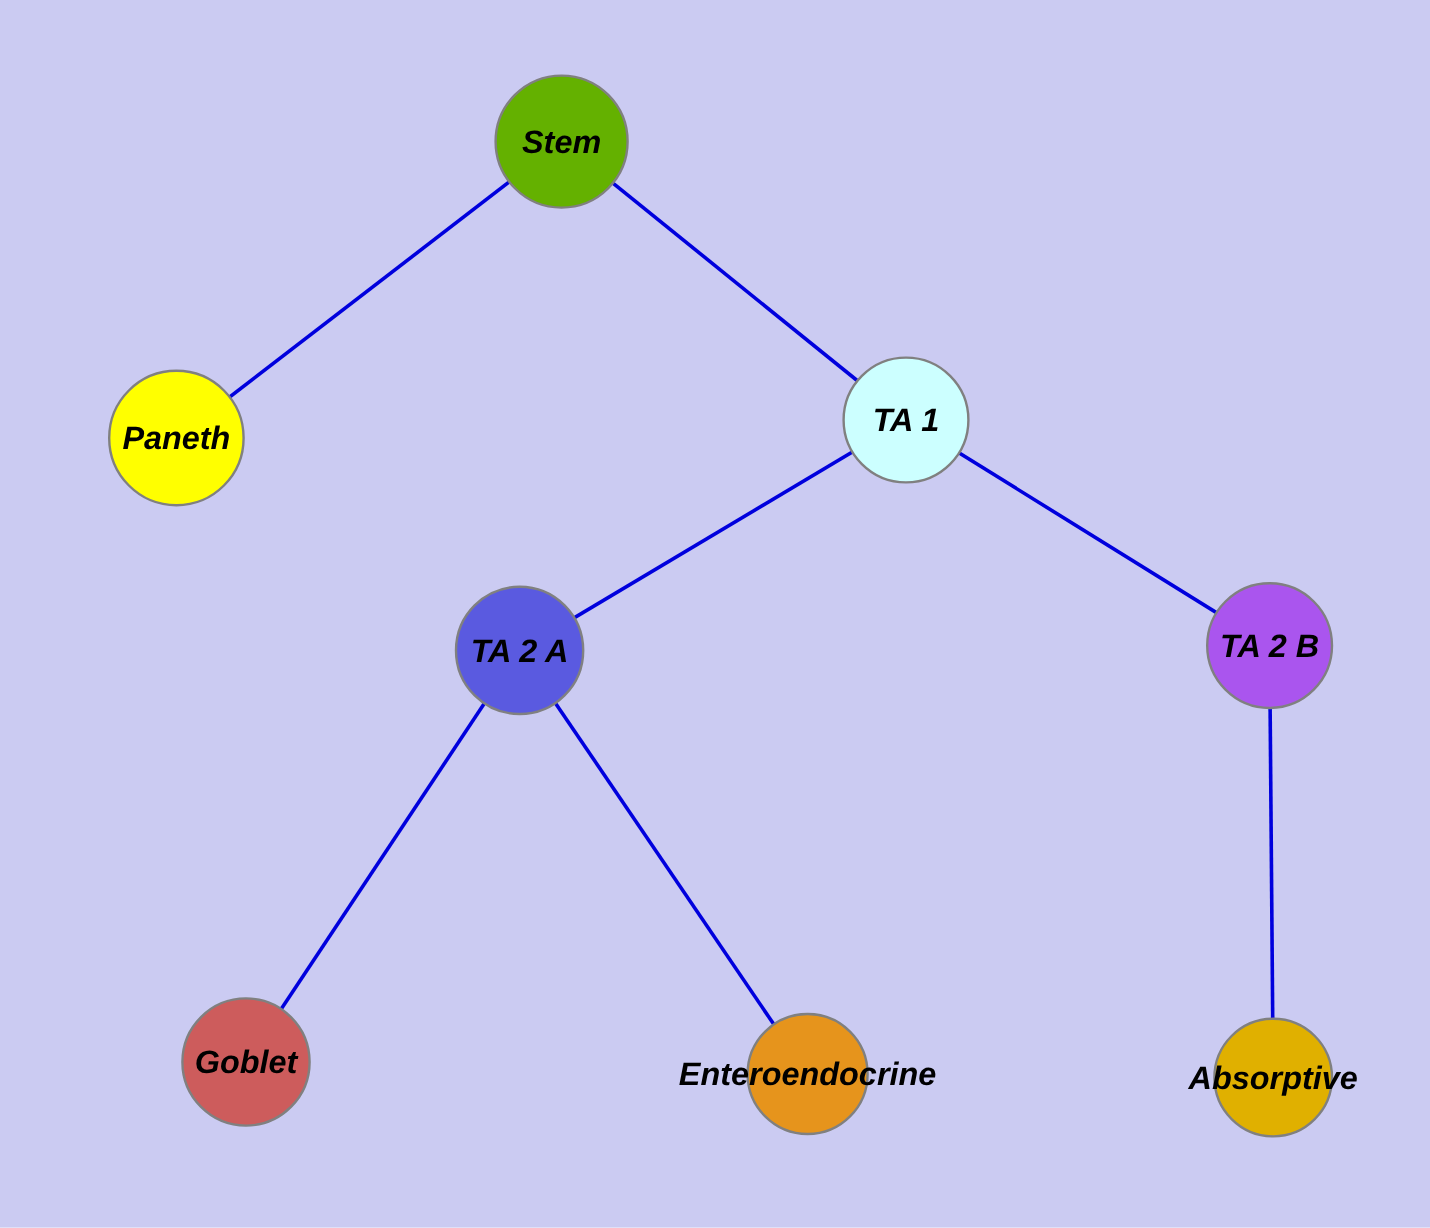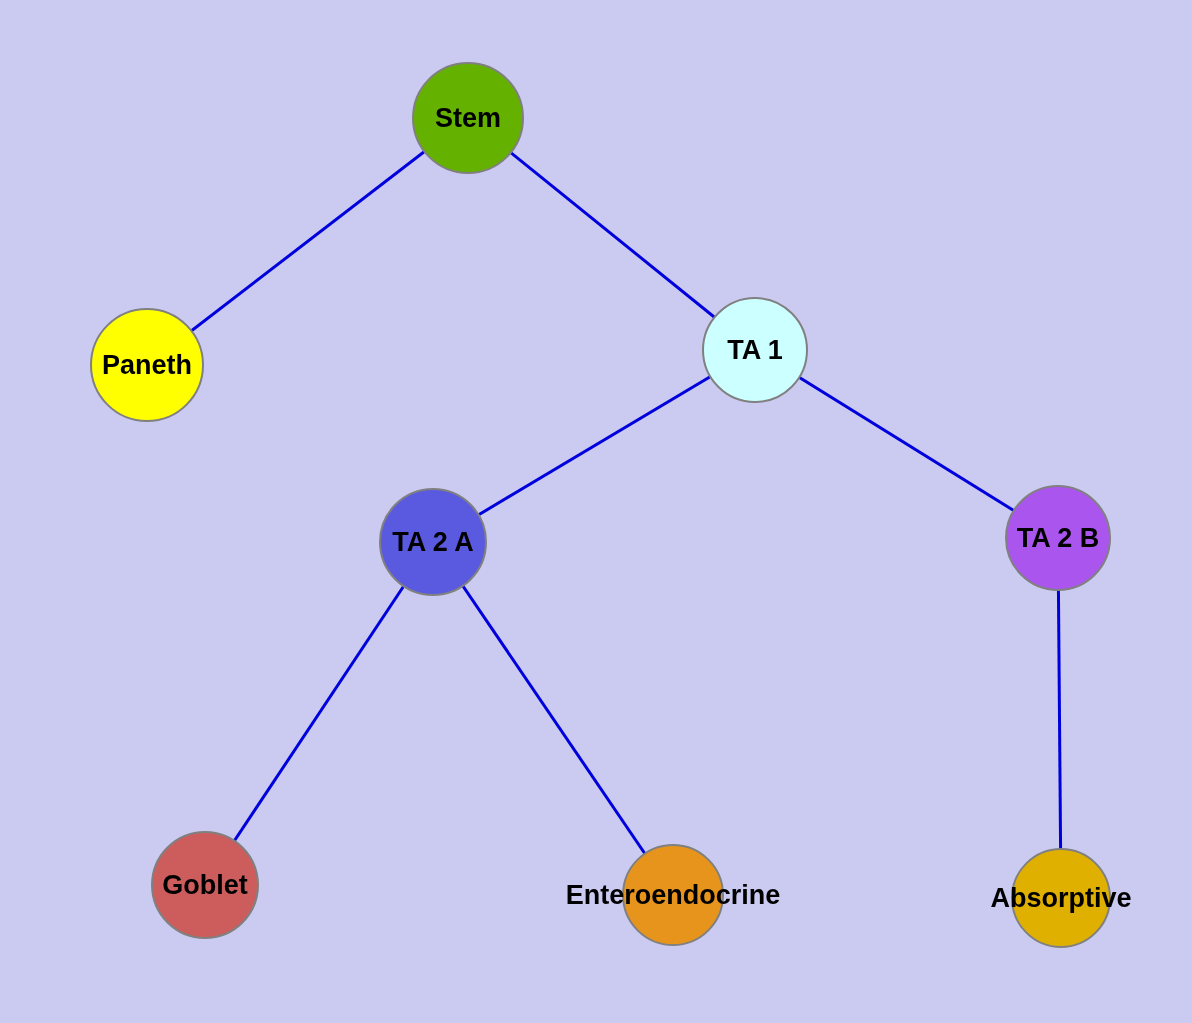--- a/index.html
+++ b/index.html
@@ -7,20 +7,21 @@
     padding: 0;
     width: 1192px;
     height: 1023px;
     overflow: hidden;
     font-family: "Liberation Sans", sans-serif;
   }
   .canvas-wrap {
     position: relative;
     width: 1192px;
     height: 1023px;
+    font-style: italic;
   }
   svg {
     display: block;
   }
   svg text {
     font-family: "Liberation Sans", "DejaVu Sans", sans-serif;
     font-weight: bold;
     user-select: none;
   }
 </style>

